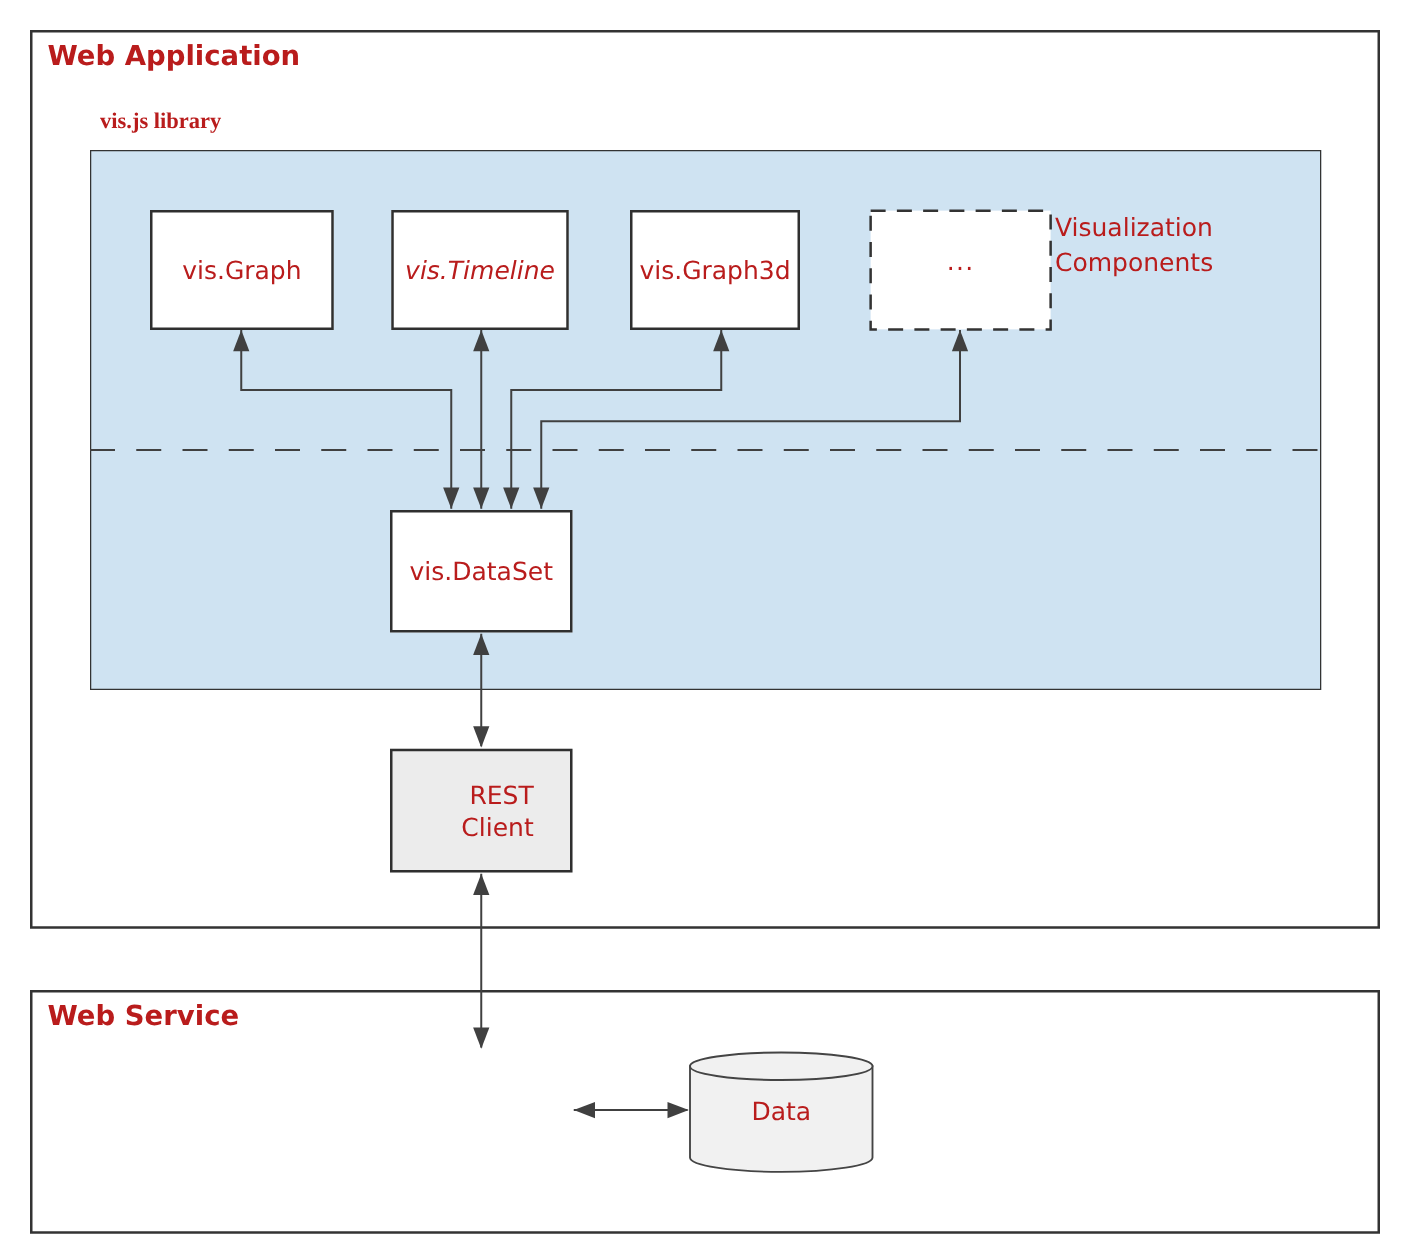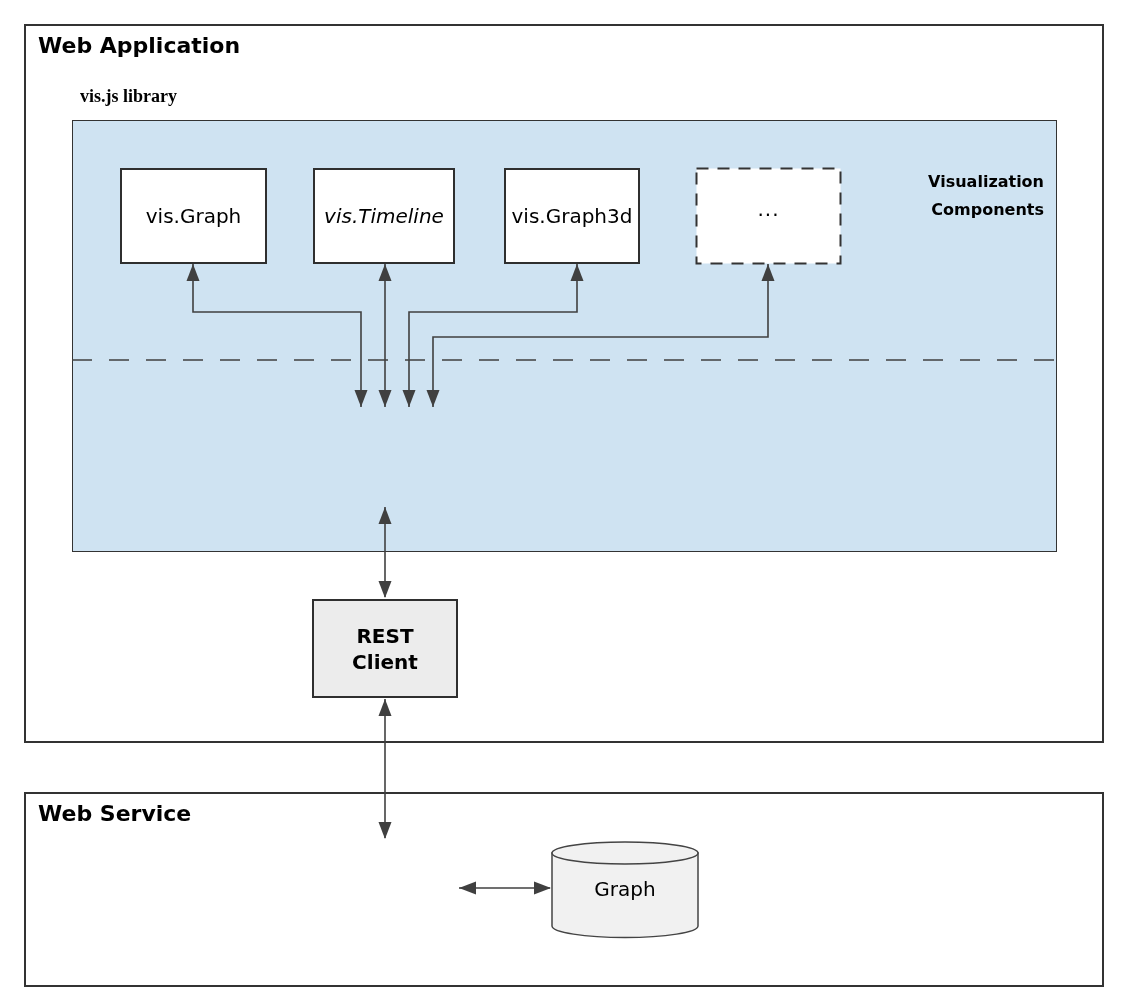--- a/index.html
+++ b/index.html
@@ -1,45 +1,45 @@
 <!DOCTYPE html>
 <html><head>
 <meta charset="utf-8">
 <style>
   html,body{margin:0;padding:0;background:#fff;}
   .canvas{
     position:relative;width:1128px;height:1008px;background:#fff;
-    font-family:"DejaVu Sans","Liberation Sans",sans-serif;color:#000000;overflow:hidden;
+    font-family:"DejaVu Sans","Liberation Sans",sans-serif;color:#b91c1c;overflow:hidden;
   }
   .section{
     position:absolute;box-sizing:border-box;background:#fff;border:2px solid #333;
   }
   .sec-title{
     position:absolute;left:12px;top:6px;font-size:22px;font-weight:bold;line-height:28px;white-space:nowrap;
   }
   .lib-label{
     position:absolute;left:80px;top:84px;font-size:18px;font-weight:bold;line-height:24px;white-space:nowrap;font-family:Liberation Serif, serif;
   }
   .lib-box{
     position:absolute;left:72px;top:120px;width:985px;height:432px;
     box-sizing:border-box;background:#cfe3f2;border:1.5px solid #333;
   }
   .wires{position:absolute;left:0;top:0;pointer-events:none;}
   .cbox{
     position:absolute;box-sizing:border-box;border:2px solid #2f2f2f;background:#fff;
     display:flex;align-items:center;justify-content:center;
-    font-size:20px;line-height:26px;text-align:center;
+    font-size:20px;line-height:26px;text-align:right;
   }
-  .cbox.gray{background:#ececec;font-weight:bold;}
+  .cbox.gray{background:#ececec;}
   .cbox.noframe{border:none;background:transparent;}
   .wrap-narrow{display:inline-block;width:84px;}
   .dots{position:relative;top:-7px;letter-spacing:1px;}
   .side-label{
-    position:absolute;width:200px;text-align:right;
-    font-size:16px;font-weight:bold;line-height:28px;
+    position:absolute;width:200px;text-align:left;
+    font-size:20px;font-weight:normal;line-height:28px;
   }
   .store-label{
     position:absolute;left:552px;top:841px;width:146px;height:96px;
     display:flex;align-items:center;justify-content:center;font-size:20px;
   }
 </style>
 </head>
 <body>
 
 <div class="canvas">
@@ -108,21 +108,24 @@
     <span>vis.Graph3d</span>
   </div>
 
   <div class="cbox noframe" style="left:696px;top:168px;width:145px;height:95px;">
     <span class="dots">...</span>
   </div>
 
   <div class="side-label" style="left:844px;top:168px;">Visualization Components</div>
 
 
+  <div class="cbox" style="left:312px;top:408px;width:146px;height:98px;">
+    <span>vis.DataSet</span>
+  </div>
 
   <div class="cbox gray" style="left:312px;top:599px;width:146px;height:99px;">
     <span class="wrap-narrow">REST Client</span>
   </div>
 
 
-  <div class="store-label">Graph</div>
+  <div class="store-label">Data</div>
 
 </div>
 
 </body></html>

